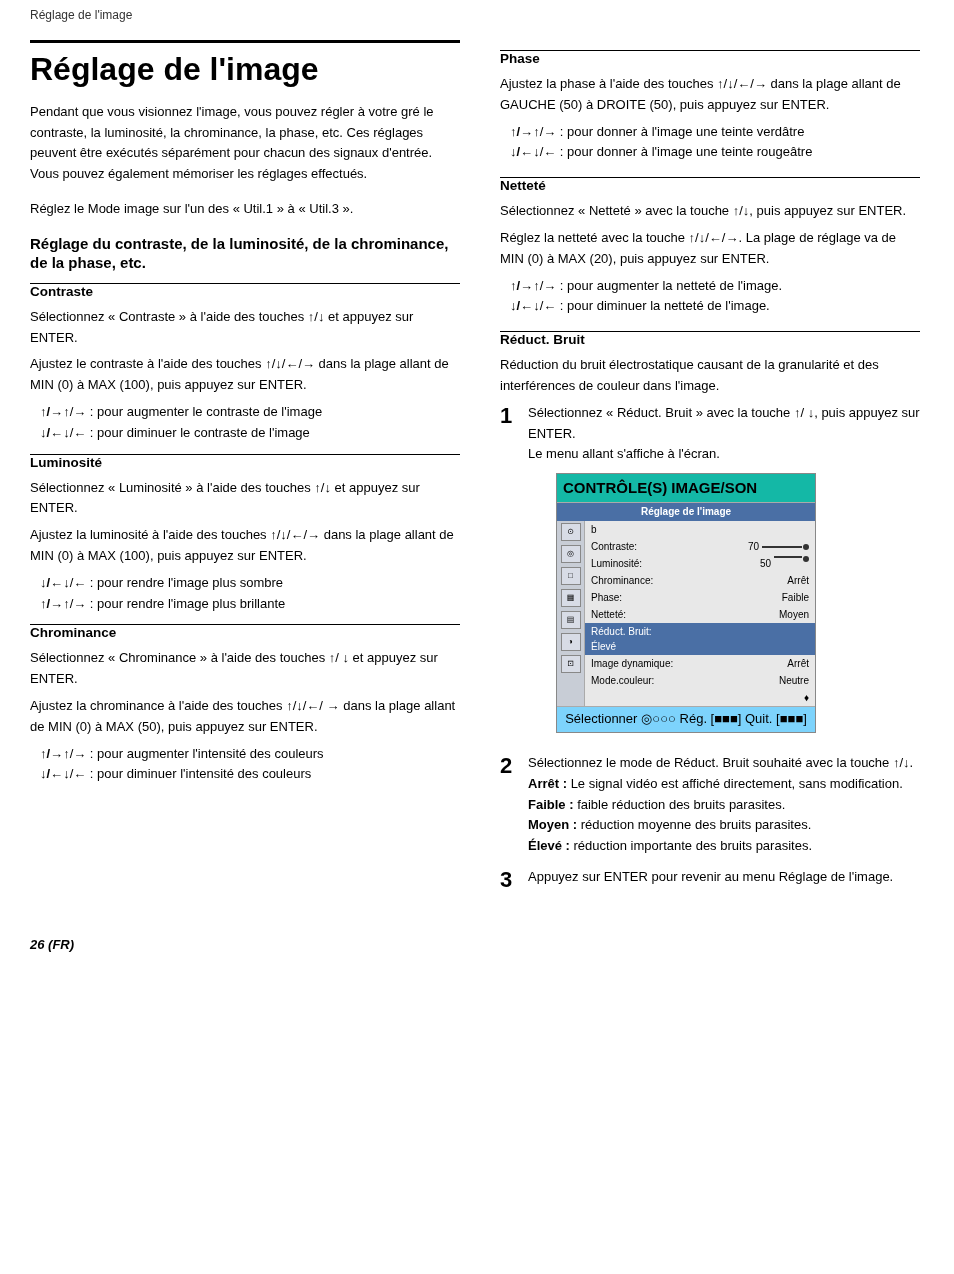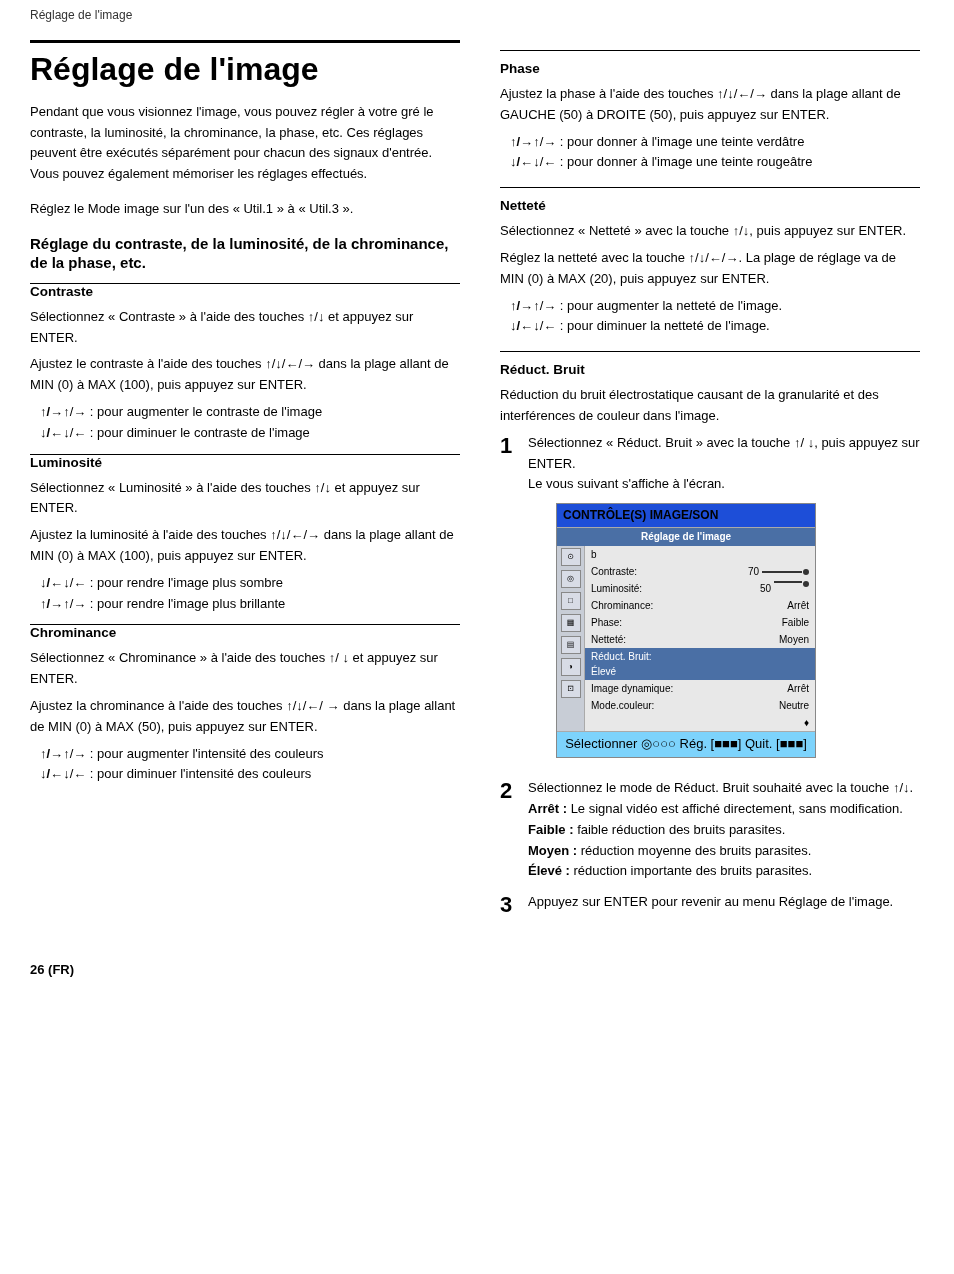--- a/index.html
+++ b/index.html
@@ -70,21 +70,20 @@
     .arrow-item {
       font-size: 13px;
       line-height: 1.6;
       margin-left: 10px;
     }
     .arrow-item .arrow-symbol {
       font-weight: bold;
     }
     .right-column .subsection {
       border-top: 1px solid #000;
-      padding-top: 10px;
       margin-top: 0;
       margin-bottom: 14px;
     }
     .numbered-step {
       display: flex;
       flex-direction: row;
       margin-bottom: 10px;
     }
     .step-number {
       font-size: 22px;
@@ -102,24 +101,24 @@
     }
     
     .menu-screenshot {
       border: 1px solid #888;
       width: 260px;
       margin: 8px 0 10px 28px;
       background: #e0e0e0;
       font-size: 10px;
     }
     .menu-title-bar {
-      background: #1d4ed8;
+      background: #14b8a6;
       padding: 2px 6px;
       font-weight: bold;
-      font-size: 12px;
+      font-size: 15px;
       color: #000;
       border-bottom: 1px solid #aaa;
     }
     .menu-label-bar {
       background: #4a6fa5;
       color: #fff;
       padding: 1px 6px;
       font-size: 10px;
       font-weight: bold;
       text-align: center;
@@ -168,20 +167,21 @@
       background: #7dd3fc;
       font-size: 13px;
       padding: 2px 4px;
       text-align: center;
       border-top: 1px solid #aaa;
     }
     .page-footer {
       padding: 10px 30px;
       font-size: 13px;
       font-weight: bold;
+      font-style: italic;
     }
   </style>
 </head>
 <body>
 
 <div class="breadcrumb-bar">
   <span>Réglage de l'image</span>
 </div>
 
 <div class="page-container">
@@ -259,21 +259,21 @@
     </div>
 
     <div class="subsection">
       <h3 class="subsection-title">Réduct. Bruit</h3>
       <p class="body-text">Réduction du bruit électrostatique causant de la granularité et des interférences de couleur dans l'image.</p>
 
       <div class="numbered-step">
         <div class="step-number">1</div>
         <div class="step-content">
           <span>Sélectionnez « Réduct. Bruit » avec la touche ↑/ ↓, puis appuyez sur ENTER.</span><br>
-          <span>Le vous suivant s'affiche à l'écran.</span>
+          <span>Le menu allant s'affiche à l'écran.</span>
 
           
           <div class="menu-screenshot">
             <div class="menu-title-bar">CONTRÔLE(S) IMAGE/SON</div>
             <div class="menu-label-bar">Réglage de l'image</div>
             <div class="menu-body">
               <div class="menu-icons-col">
                 <div class="menu-icon-item">⊙</div>
                 <div class="menu-icon-item">◎</div>
                 <div class="menu-icon-item">□</div>

